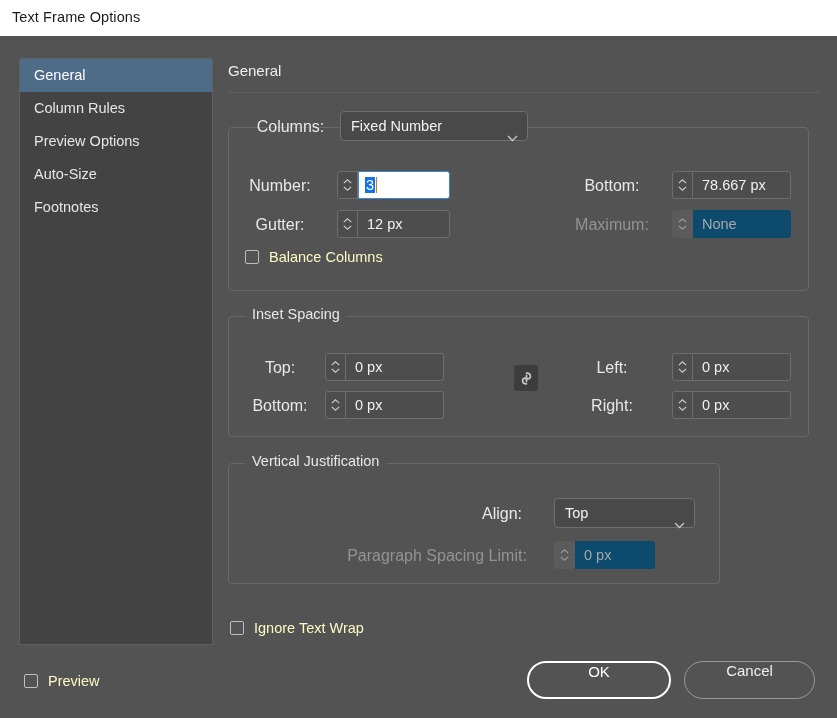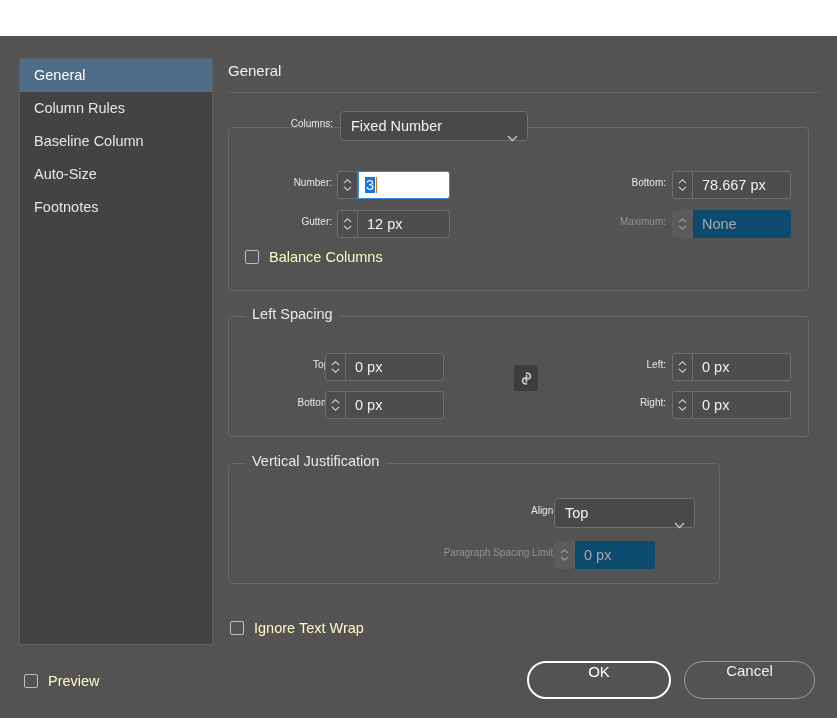--- a/index.html
+++ b/index.html
@@ -76,23 +76,23 @@
     top: -11px; left: 16px;
     padding: 0 7px;
     background: #535353;
     font-size: 14.5px; color: #e8e8e8;
     white-space: nowrap;
   }
 
   
   .lbl {
     position: absolute;
-    font-size: 10px; color: #e8e8e8;
-    white-space: nowrap;
-    text-align: right;
+    font-size: 16px; color: #e8e8e8;
+    white-space: nowrap;
+    text-align: center;
     cursor: default;
   }
   .lbl.dis { color: #939393; }
 
   
   .spin {
     position: absolute;
     width: 21px; height: 28px;
     border: 1px solid #6d6d6d;
     border-radius: 3px 0 0 3px;
@@ -198,32 +198,35 @@
     cursor: default;
   }
   .btn.default { border: 2px solid #ffffff; color: #ffffff; }
   .btn.normal  { border: 1px solid #9a9a9a; color: #efefef; }
 </style>
 </head>
 <body>
 
 <div id="app">
 
+  <div class="titlebar">
+    <div class="title">Text Frame Options</div>
+  </div>
 
   <div class="dialog">
 
     <div class="sidebar">
       <div class="side-item selected">
         <span>General</span>
       </div>
       <div class="side-item">
         <span>Column Rules</span>
       </div>
       <div class="side-item">
-        <span>Baseline Column</span>
+        <span>Preview Options</span>
       </div>
       <div class="side-item">
         <span>Auto-Size</span>
       </div>
       <div class="side-item">
         <span>Footnotes</span>
       </div>
     </div>
 
     <div class="pane">
@@ -310,21 +313,21 @@
       <div class="field dis" style="left:465px; top:152px; width:98px;">
         <span>None</span>
       </div>
 
       <div class="check" style="left:17px; top:191px;">
         <span class="box"></span>
         <span class="ctext">Balance Columns</span>
       </div>
 
       <div class="group" style="left:0px; top:258px; width:581px; height:121px;">
-        <span class="group-legend">Left Spacing</span>
+        <span class="group-legend">Inset Spacing</span>
       </div>
 
       <div class="lbl" style="left:0px; top:301px; width:104px;">Top:</div>
       <div class="spin" style="left:97px; top:295px;">
         <span class="ar">
           <svg width="9" height="5" viewBox="0 0 9 5">
               <polyline points="0.8,4.2 4.5,0.8 8.2,4.2" fill="none" stroke="#cfcfcf" stroke-width="1.1"></polyline>
             </svg>
         </span>
         <span class="ar">

